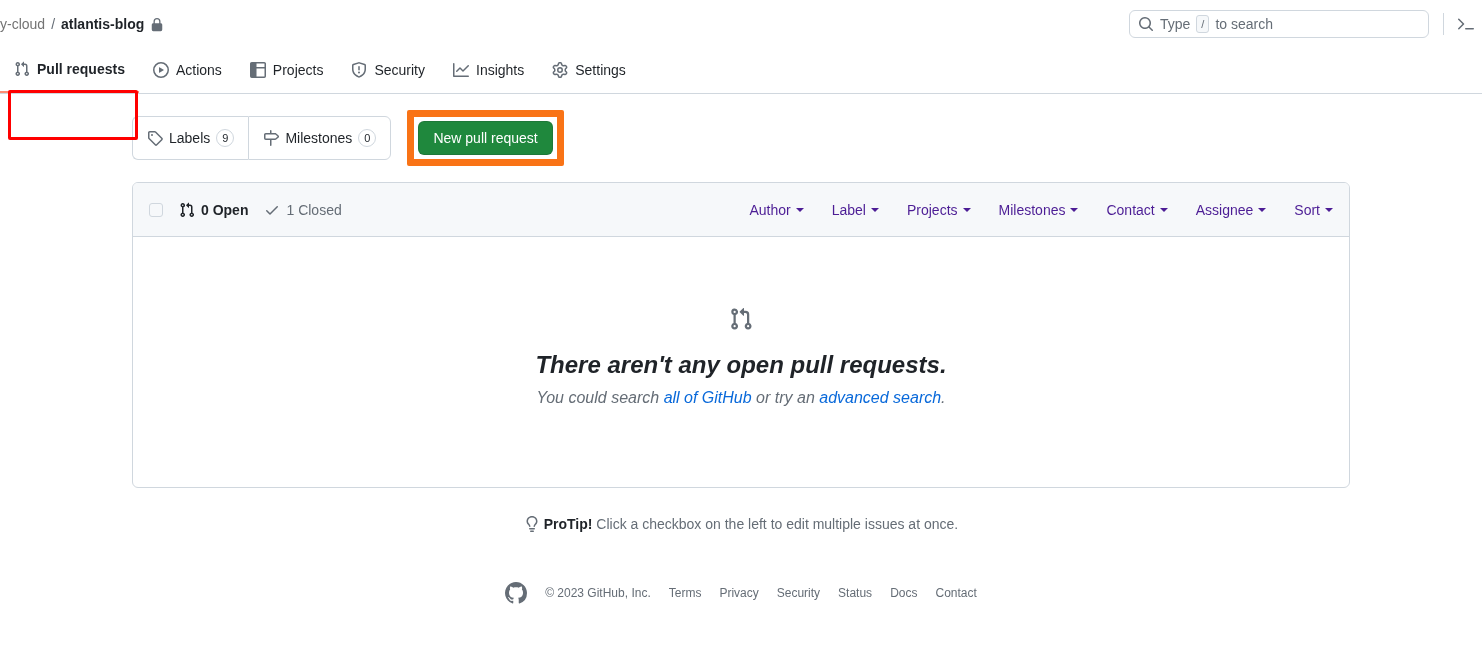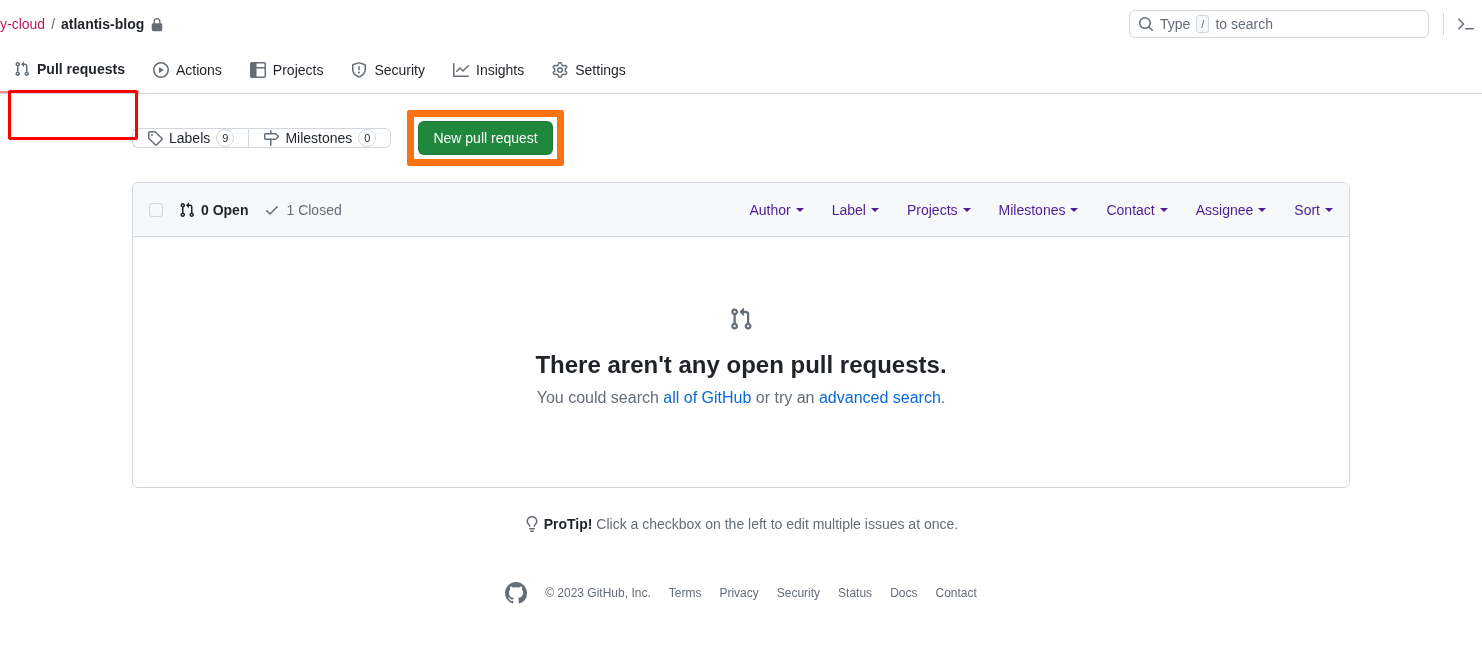--- a/index.html
+++ b/index.html
@@ -17,21 +17,21 @@
     padding: 8px 0 0 0;
     height: 40px;
   }
   .breadcrumb {
     display: flex;
     align-items: center;
     gap: 6px;
     font-size: 14px;
     padding-left: 0;
   }
-  .breadcrumb a { color: #be185d; text-decoration: none; }
+  .breadcrumb a { color: #737373; text-decoration: none; }
   .breadcrumb .sep { color: #656d76; }
   .breadcrumb .repo { font-weight:600; color:#1f2328;}
   .lock-icon { color:#656d76; fill:#656d76; }
   .search-wrap {
     display:flex; align-items:center; gap:8px; padding-right:8px;
   }
   .search-box {
     display:flex; align-items:center;
     border:1px solid #d0d7de;
     border-radius:6px;
@@ -121,21 +121,21 @@
     border-radius:0 6px 6px 0;
     padding:0 10px;
     gap:8px;
     color:#656d76;
   }
   .search-input input {
     border:none; outline:none; flex:1; font-size:14px; color:#656d76;
     background:transparent;
   }
   .lm-group {
-    display:flex; height:20px;
+    display:flex; height:44px;
   }
   .lm-btn {
     display:flex; align-items:center; gap:6px;
     border:1px solid #d0d7de;
     padding:0 14px;
     background:#fff;
     font-size:14px;
     cursor:pointer;
   }
   .lm-btn:first-child { border-radius:6px 0 0 6px; border-right:none;}
@@ -200,20 +200,21 @@
     display:inline-block;
     width:0;height:0;
     border-left:4px solid transparent;
     border-right:4px solid transparent;
     border-top:4px solid currentColor;
     margin-left:2px;
   }
   .empty {
     text-align:center;
     padding:70px 20px 80px;
+    font-style:italic;
   }
   .empty h2 {
     font-size:24px;
     font-weight:600;
     margin:20px 0 10px;
   }
   .empty p {
     color:#656d76;
     font-size:16px;
     margin:8px 0 0;

